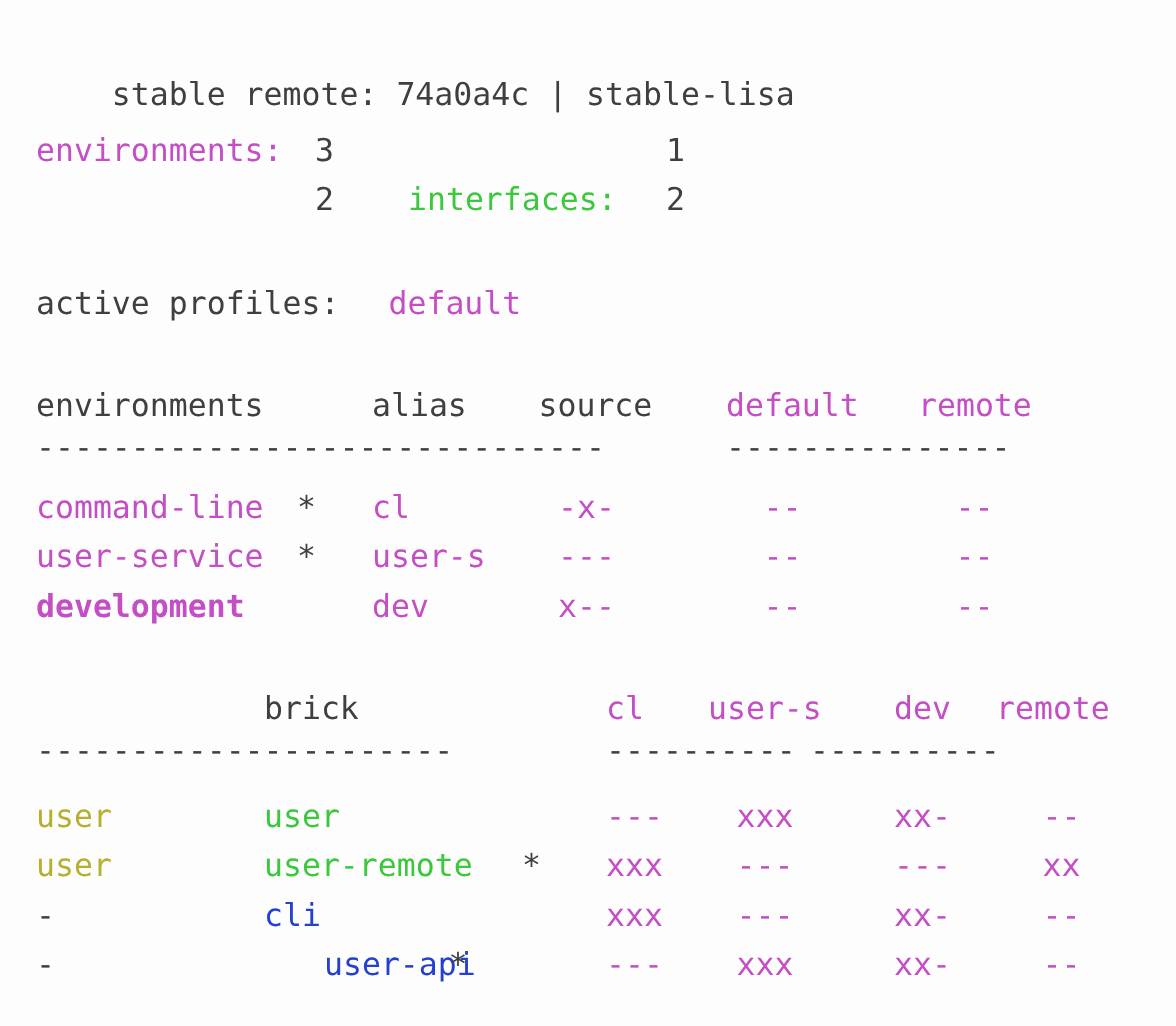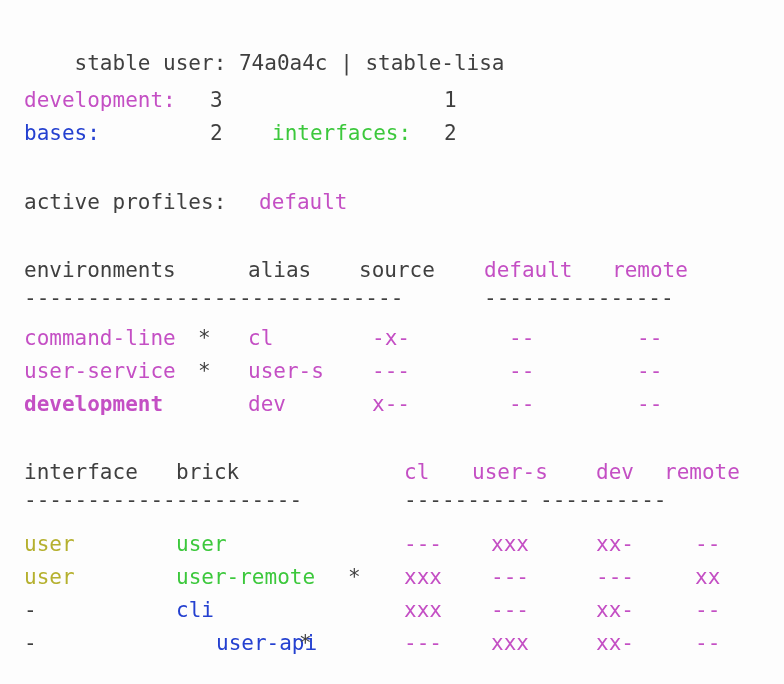--- a/index.html
+++ b/index.html
@@ -42,28 +42,27 @@
   .c-olive   { color: #b5b02e; }
   .c-green   { color: #3cc83c; }
   .c-blue    { color: #2440d0; }
 </style>
 </head>
 <body>
 
 <div id="terminal">
 
   <div class="line" style="top:14px;">
-    <span class="c-gray">stable user:</span><span class="c-gray"> </span><span class="c-gray">74a0a4c</span><span class="c-gray"> </span><span class="c-gray">|</span><span class="c-gray"> </span><span class="c-gray">stable-lisa</span>
+    <span class="c-gray">stable remote:</span><span class="c-gray"> </span><span class="c-gray">74a0a4c</span><span class="c-gray"> </span><span class="c-gray">|</span><span class="c-gray"> </span><span class="c-gray">stable-lisa</span>
   </div>
 
-  <span class="cell c-magenta" style="left:24px; top:84px;">development:</span>
+  <span class="cell c-magenta" style="left:24px; top:84px;">environments:</span>
   <span class="cell c-gray" style="left:210px; top:84px;">3</span>
   <span class="cell c-gray" style="left:444px; top:84px;">1</span>
 
-  <span class="cell c-blue" style="left:24px; top:117px;">bases:</span>
   <span class="cell c-gray" style="left:210px; top:117px;">2</span>
   <span class="cell c-green" style="left:272px; top:117px;">interfaces:</span>
   <span class="cell c-gray" style="left:444px; top:117px;">2</span>
 
   <span class="cell c-gray" style="left:24px; top:186px;">active profiles:</span>
   <span class="cell c-magenta" style="left:259px; top:186px;">default</span>
 
   <span class="cell c-gray" style="left:24px;  top:254px;">environments</span>
   <span class="cell c-gray" style="left:248px; top:254px;">alias</span>
   <span class="cell c-gray" style="left:359px; top:254px;text-align:center;">source</span>
@@ -90,21 +89,20 @@
     <span class="cell c-magenta" style="left:637px; top:355px;">--</span>
 
     <span class="cell c-magenta" style="left:24px;  top:388px;font-weight:bold;">development</span>
     <span class="cell c-gray" style="left:198px; top:388px;"></span>
     <span class="cell c-magenta" style="left:248px; top:388px;">dev</span>
     <span class="cell c-magenta" style="left:372px; top:388px;">x--</span>
     <span class="cell c-magenta" style="left:509px; top:388px;">--</span>
     <span class="cell c-magenta" style="left:637px; top:388px;">--</span>
   </div>
 
-  <span class="cell c-gray" style="left:24px;  top:456px;">interface</span>
   <span class="cell c-gray" style="left:176px; top:456px;">brick</span>
   <span class="cell c-magenta" style="left:404px; top:456px;">cl</span>
   <span class="cell c-magenta" style="left:472px; top:456px;">user-s</span>
   <span class="cell c-magenta" style="left:596px; top:456px;">dev</span>
   <span class="cell c-magenta" style="left:664px; top:456px;">remote</span>
 
   <span class="cell c-gray" style="left:24px;  top:484px;">----------------------</span>
   <span class="cell c-gray" style="left:404px; top:484px;">----------</span>
   <span class="cell c-gray" style="left:540px; top:484px;">----------</span>
 

